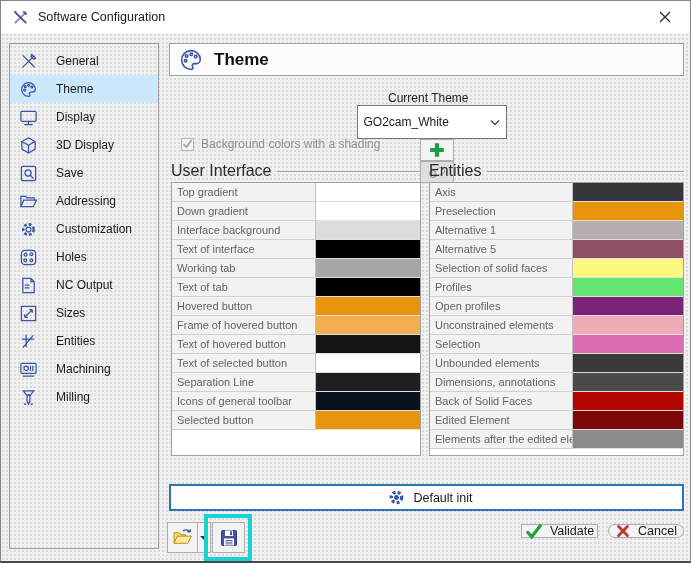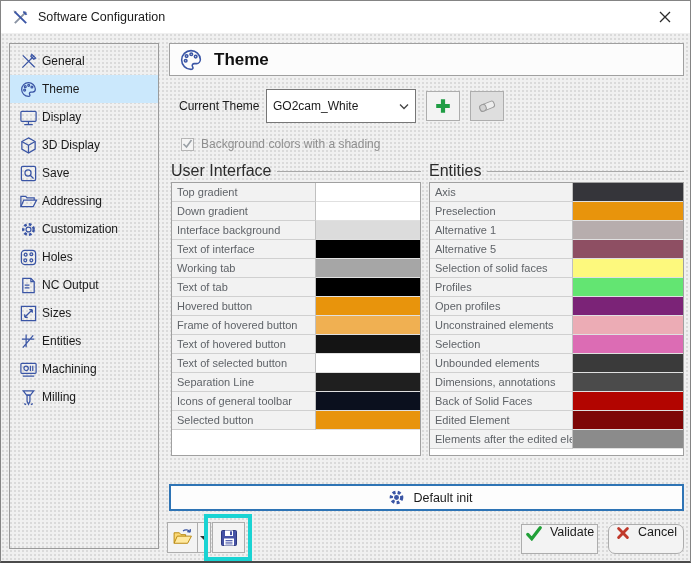--- a/index.html
+++ b/index.html
@@ -19,27 +19,27 @@
   .bodyarea{ position:absolute; left:0; top:32px; width:100%; height:531px;
     background-color:#f0f0f0;
     background-image:radial-gradient(#dadada 0.8px, transparent 0.9px);
     background-size:4px 4px; }
   
   .sidebar{ position:absolute; left:8px; top:10px; width:150px; height:506px;
     border:1px solid #9b9b9b; padding-top:3px; }
   .side-item{ height:28px; display:flex; align-items:center; padding:0 4px 0 6px; cursor:pointer; }
   .side-item.selected{ background:#cbe8fc; }
   .sicon{ width:24px; height:20px; display:inline-flex; align-items:center; justify-content:center; flex:0 0 24px; }
-  .slabel{ font-size:12px; color:#1a1a1a; margin-left:2px; white-space:nowrap; }
+  .slabel{ font-size:12px; color:#1a1a1a; margin-left:16px; white-space:nowrap; }
   
   .mainhdr{ position:absolute; left:168px; top:10px; width:515px; height:33px; background:#fcfcfc;
     border:1px solid #a0a0a0; display:flex; align-items:center; padding:0 8px; }
   .mainhdr .htitle{ font-size:17px; font-weight:bold; color:#111; margin-left:10px; }
   
-  .themerow{ position:absolute; left:178px; top:58px; width:505px; height:30px; display:flex; align-items:center; }
+  .themerow{ position:absolute; left:178px; top:58px; width:505px; height:30px; display:flex; align-items:center;flex-direction:column; }
   .trlabel{ font-size:12px; color:#1a1a1a; width:87px; }
   .combo{ width:150px; height:26px; background:#fff; border:1px solid #767676; display:flex;
     align-items:center; padding:16px 6px; font-size:12px; color:#1a1a1a; cursor:pointer; }
   .combo .cv{ flex:1; }
   .sqbtn{ width:34px; height:30px; border:1px solid #adadad; background:#f3f3f3; display:flex;
     align-items:center; justify-content:center; margin-left:10px; cursor:pointer; }
   .sqbtn.disabled{ background:#dedede; cursor:default; }
   
   .chkrow{ position:absolute; left:180px; top:104px; display:flex; align-items:center; }
   .chkbox{ width:13px; height:13px; border:1px solid #b5b5b5; background:#f4f4f4; display:flex;
@@ -64,21 +64,21 @@
     border:2px solid #2e74b5; display:flex; align-items:center; justify-content:center; cursor:pointer; }
   .definit span{ font-size:12.5px; color:#1a1a1a; margin-left:7px; }
   
   .btmbtn{ border:1px solid #adadad; background:#f3f3f3; display:flex; align-items:center;
     justify-content:center; cursor:pointer; }
   .folderbtn{ position:absolute; left:166px; top:489px; width:31px; height:31px; }
   .folderarrow{ position:absolute; left:196px; top:489px; width:14px; height:31px; }
   .highlight{ position:absolute; left:203px; top:481px; width:48px; height:47px;
     border:4px solid #19d3d3; }
   .savebtn{ position:absolute; left:211px; top:489px; width:33px; height:31px; }
-  .actbtn{ position:absolute; top:491px; height:30px; display:flex; 
+  .actbtn{ position:absolute; top:491px; height:14px; display:flex; align-items:center;
     border:1px solid #adadad; background:#f3f3f3; font-size:12.5px; color:#1a1a1a;
     justify-content:center; gap:7px; cursor:pointer; }
   .validate{ left:520px; width:77px; }
   .cancel{ left:607px; width:76px;border-radius:7px; }
   svg{ display:block; }
 </style>
 </head>
 <body>
 
 <div id="win">

